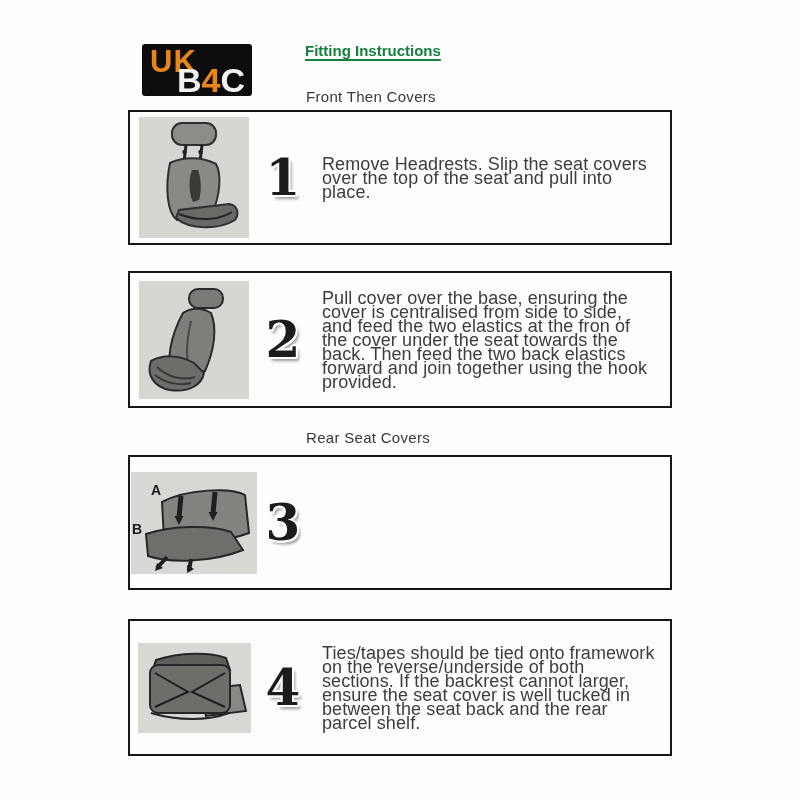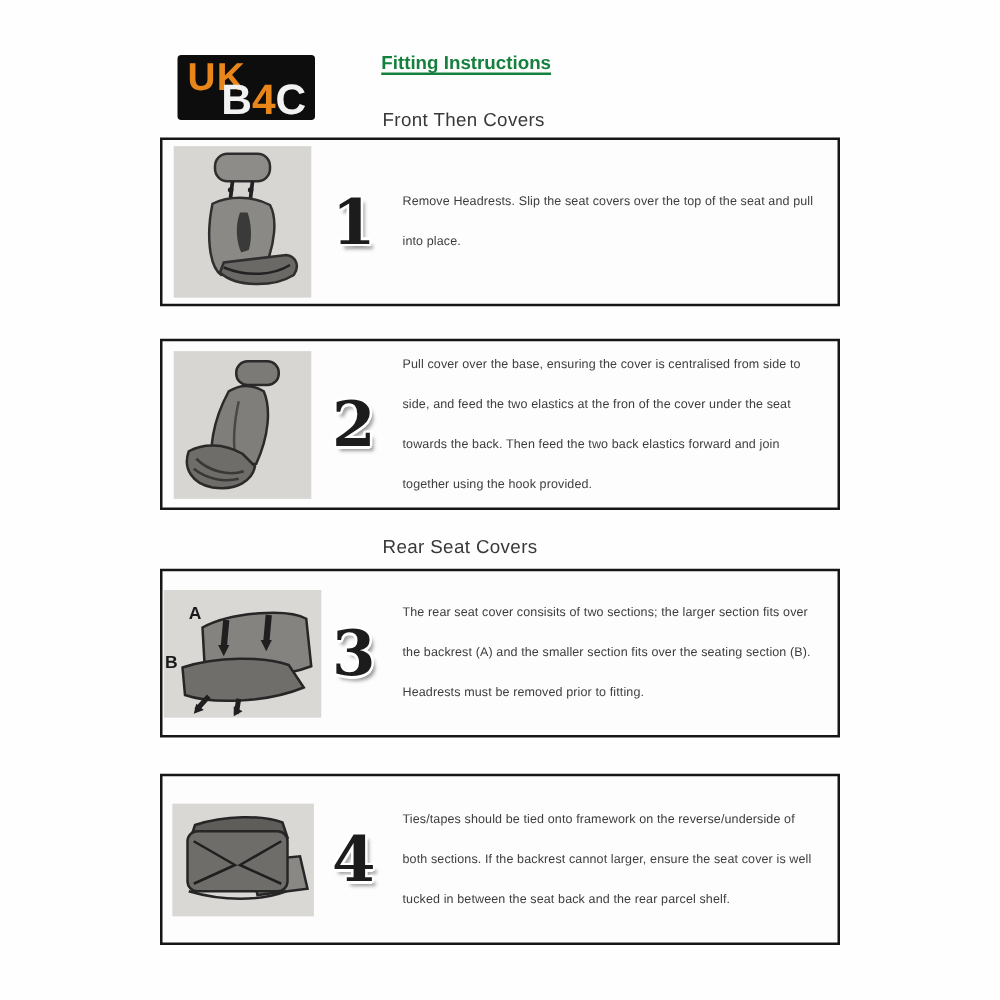--- a/index.html
+++ b/index.html
@@ -55,21 +55,21 @@
     font-size: 50px; line-height: 1; color: #1c1c1c;
     text-shadow:
       -2px 0 0 #ffffff, 2px 0 0 #ffffff, 0 -2px 0 #ffffff, 0 2px 0 #ffffff,
       -1.5px -1.5px 0 #ffffff, 1.5px -1.5px 0 #ffffff,
       -1.5px 1.5px 0 #ffffff, 1.5px 1.5px 0 #ffffff,
       3px 4px 3px rgba(40,40,40,0.45);
   }
 
   .text-col { flex: 1; padding: 6px 14px 6px 14px; }
   .step-text {
-    font-size: 10px; line-height: 32px; color: #3d3d3d; letter-spacing: 0.1px;
+    font-size: 18px; line-height: 14px; color: #3d3d3d; letter-spacing: 0.1px;
   }
 
   svg text { font-family: "Liberation Sans", sans-serif; font-weight: bold; }
 </style>
 </head>
 <body>
 
 <div class="page">
 
   <div class="logo">
@@ -137,23 +137,20 @@
         <path d="M36 85 L26 96 M60 87 L58 99" stroke="#1f1f1f" stroke-width="4" fill="none"></path>
         <path d="M24 99 l2 -8 l6 5 Z" fill="#1f1f1f"></path>
         <path d="M56 101 l0 -8 l7 4 Z" fill="#1f1f1f"></path>
         <text x="20" y="23" font-size="14" fill="#1a1a1a">A</text>
         <text x="1" y="62" font-size="14" fill="#1a1a1a">B</text>
       </svg>
     </div>
     <div class="num-col">
       <span class="step-num">3</span>
     </div>
-    <div class="text-col">
-      <p class="step-text">The rear seat cover consisits of two sections; the larger section fits over the backrest (A) and the smaller section fits over the seating section (B). Headrests must be removed prior to fitting.</p>
-    </div>
   </div>
 
   <div class="step-box box-4">
     <div class="thumb-col">
       <svg class="thumb" width="113" height="90" viewBox="0 0 113 90">
         <rect x="0" y="0" width="113" height="90" fill="#dad8d5"></rect>
         <path d="M62 46 L102 42 L108 68 L68 73 Z" fill="#8a8885" stroke="#262626" stroke-width="2"></path>
         <path d="M18 17 C42 9 72 9 88 15 L92 27 L14 29 Z" fill="#5f5d5a" stroke="#262626" stroke-width="2"></path>
         <rect x="12" y="22" width="80" height="48" rx="8" fill="#6f6d6a" stroke="#262626" stroke-width="2"></rect>
         <path d="M17 30 L50 49 L17 64 M87 30 L54 49 L87 64" stroke="#1f1f1f" stroke-width="2" fill="none"></path>

